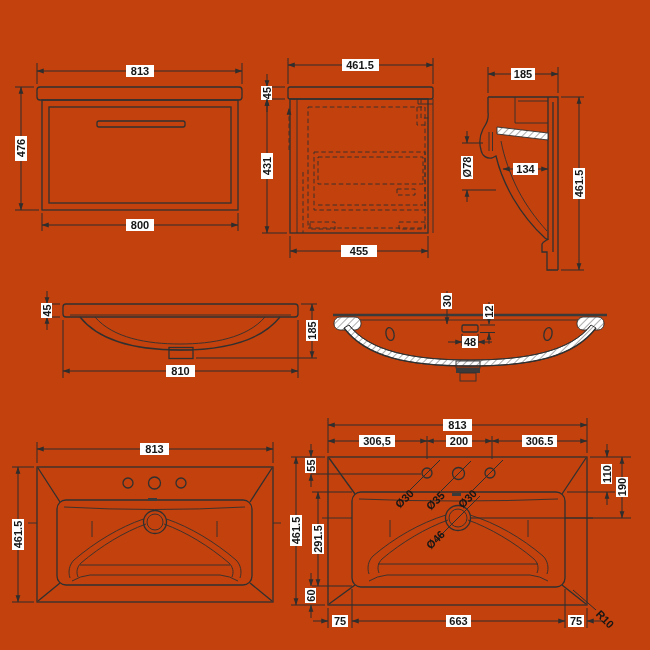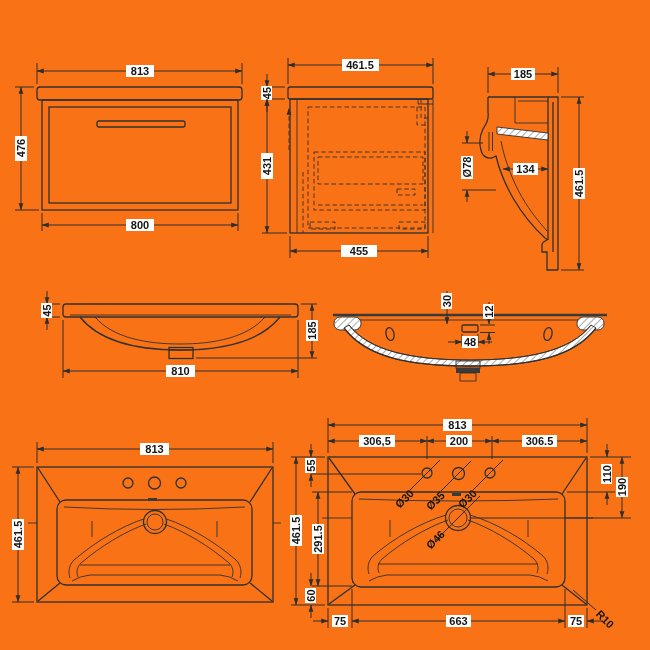--- a/index.html
+++ b/index.html
@@ -1,16 +1,16 @@
 <!DOCTYPE html>
 <html><head>
 <meta charset="utf-8">
 <style>
   html,body{margin:0;padding:0;background:#ffffff;}
-  .stage{width:650px;height:650px;background:#f97316;position:relative;overflow:hidden;}
+  .stage{width:650px;height:650px;background:#c2410c;position:relative;overflow:hidden;}
   svg{display:block;}
   svg text{
     font-family:"Liberation Sans","DejaVu Sans",sans-serif;
     font-weight:bold;font-size:11px;fill:#161616;
   }
   .s{stroke:#303030;stroke-width:1.3;fill:none;stroke-linejoin:miter;stroke-linecap:butt;}
   .t{stroke:#303030;stroke-width:0.9;fill:none;}
   .d{stroke:#2e2e2e;stroke-width:1;fill:none;}
   .dash{stroke-dasharray:4.5 2.8;}
   .thick{stroke:#3a3a3a;stroke-width:2.6;fill:none;}

